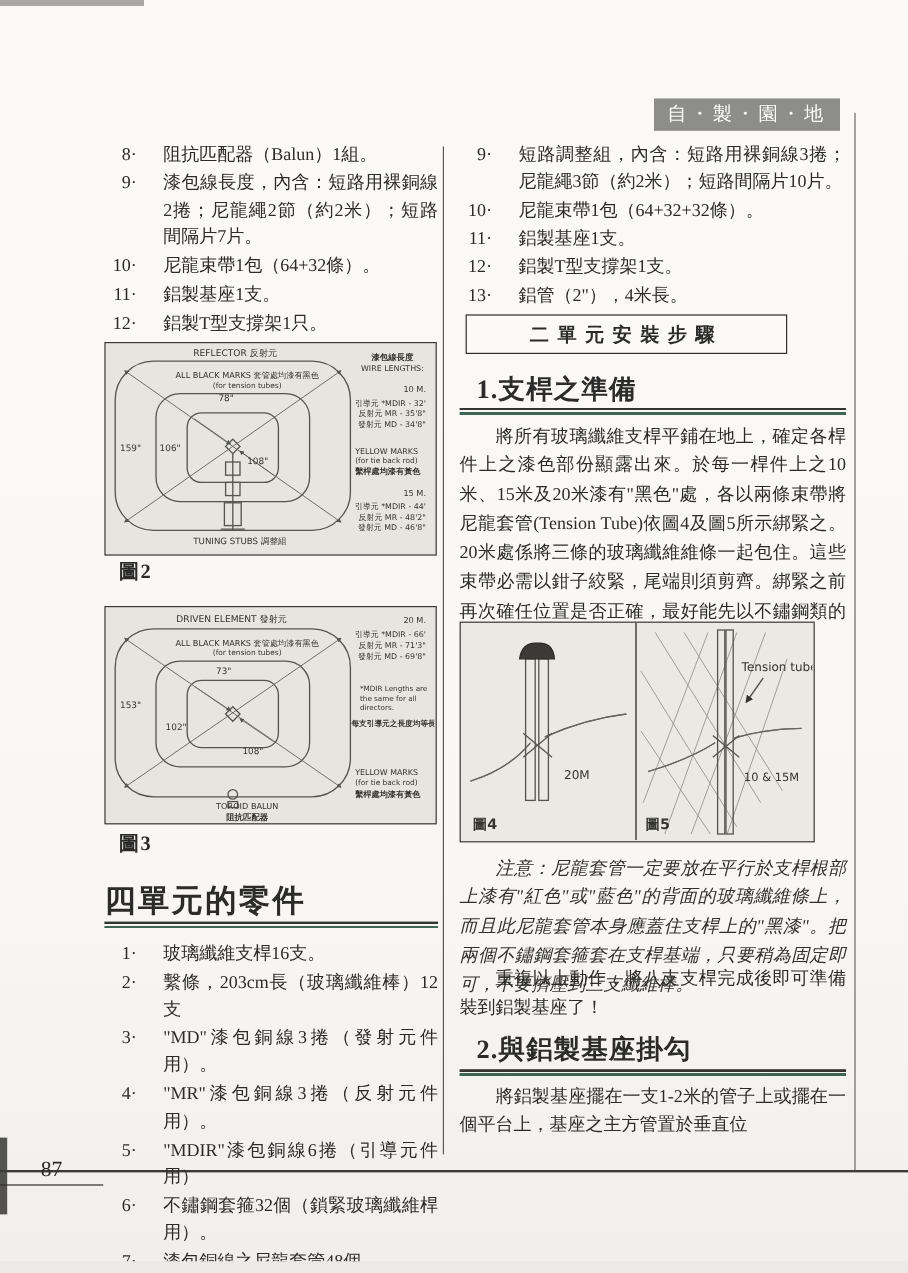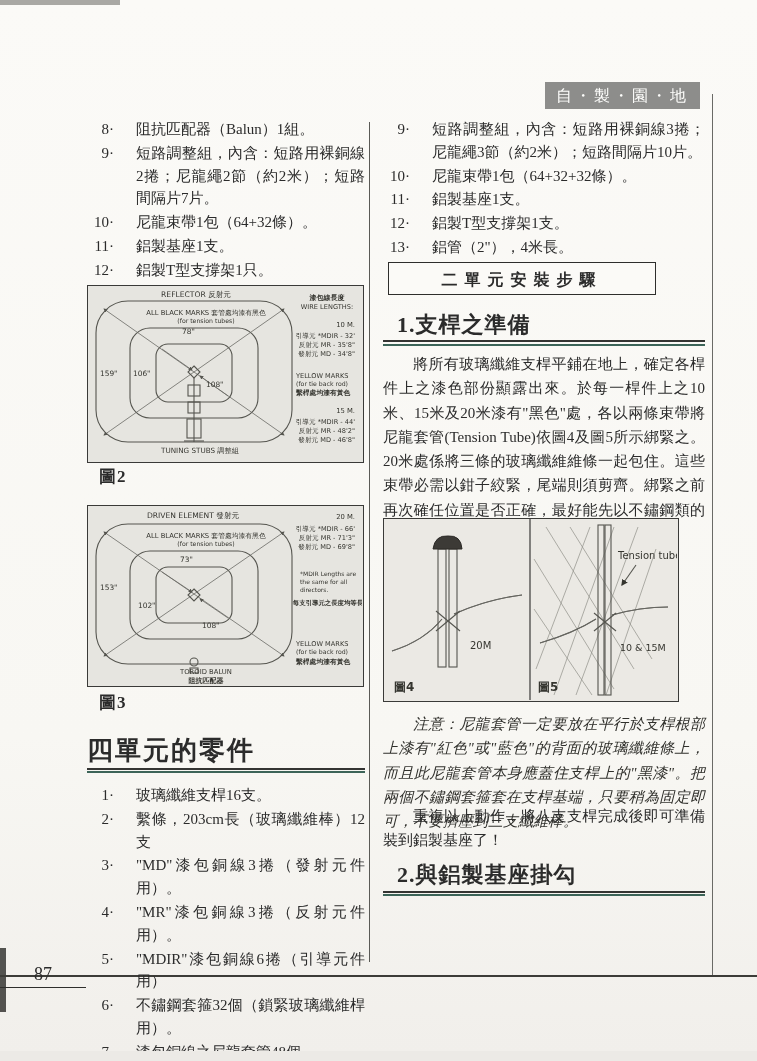--- a/index.html
+++ b/index.html
@@ -78,21 +78,21 @@
 
   <div class="col-left">
 
     <div class="nlist" style="top:118px;">
       <div class="li">
           <span class="li-num">8·</span>
           <span class="li-text">阻抗匹配器（Balun）1組。</span>
         </div>
       <div class="li">
           <span class="li-num">9·</span>
-          <span class="li-text">短路調整組，內含：短路用裸銅線2捲；尼龍繩2節（約2米）；短路間隔片7片。</span>
+          <span class="li-text">漆包線長度，內含：短路用裸銅線2捲；尼龍繩2節（約2米）；短路間隔片7片。</span>
         </div>
       <div class="li">
           <span class="li-num">10·</span>
           <span class="li-text">尼龍束帶1包（64+32條）。</span>
         </div>
       <div class="li">
           <span class="li-num">11·</span>
           <span class="li-text">鋁製基座1支。</span>
         </div>
       <div class="li">
@@ -312,19 +312,20 @@
       </svg>
     </div>
 
     <div class="para para-note" style="top:712px;">注意：尼龍套管一定要放在平行於支桿根部上漆有"紅色"或"藍色"的背面的玻璃纖維條上，而且此尼龍套管本身應蓋住支桿上的"黑漆"。把兩個不鏽鋼套箍套在支桿基端，只要稍為固定即可，不要擠壓到三支纖維棒。</div>
 
     <div class="para" style="top:804px;">重複以上動作，將八支支桿完成後即可準備裝到鋁製基座了！</div>
 
     <div class="h-sec" style="top:860px;">2.與鋁製基座掛勾</div>
     <div class="rule2" style="top:891px;"></div>
 
+    <div class="para" style="top:902px;">將鋁製基座擺在一支1-2米的管子上或擺在一個平台上，基座之主方管置於垂直位</div>
   </div>
 
   <div class="footer">
     <div><span class="pageno">87</span></div>
   </div>
 
 </div>
 
 </body></html>

